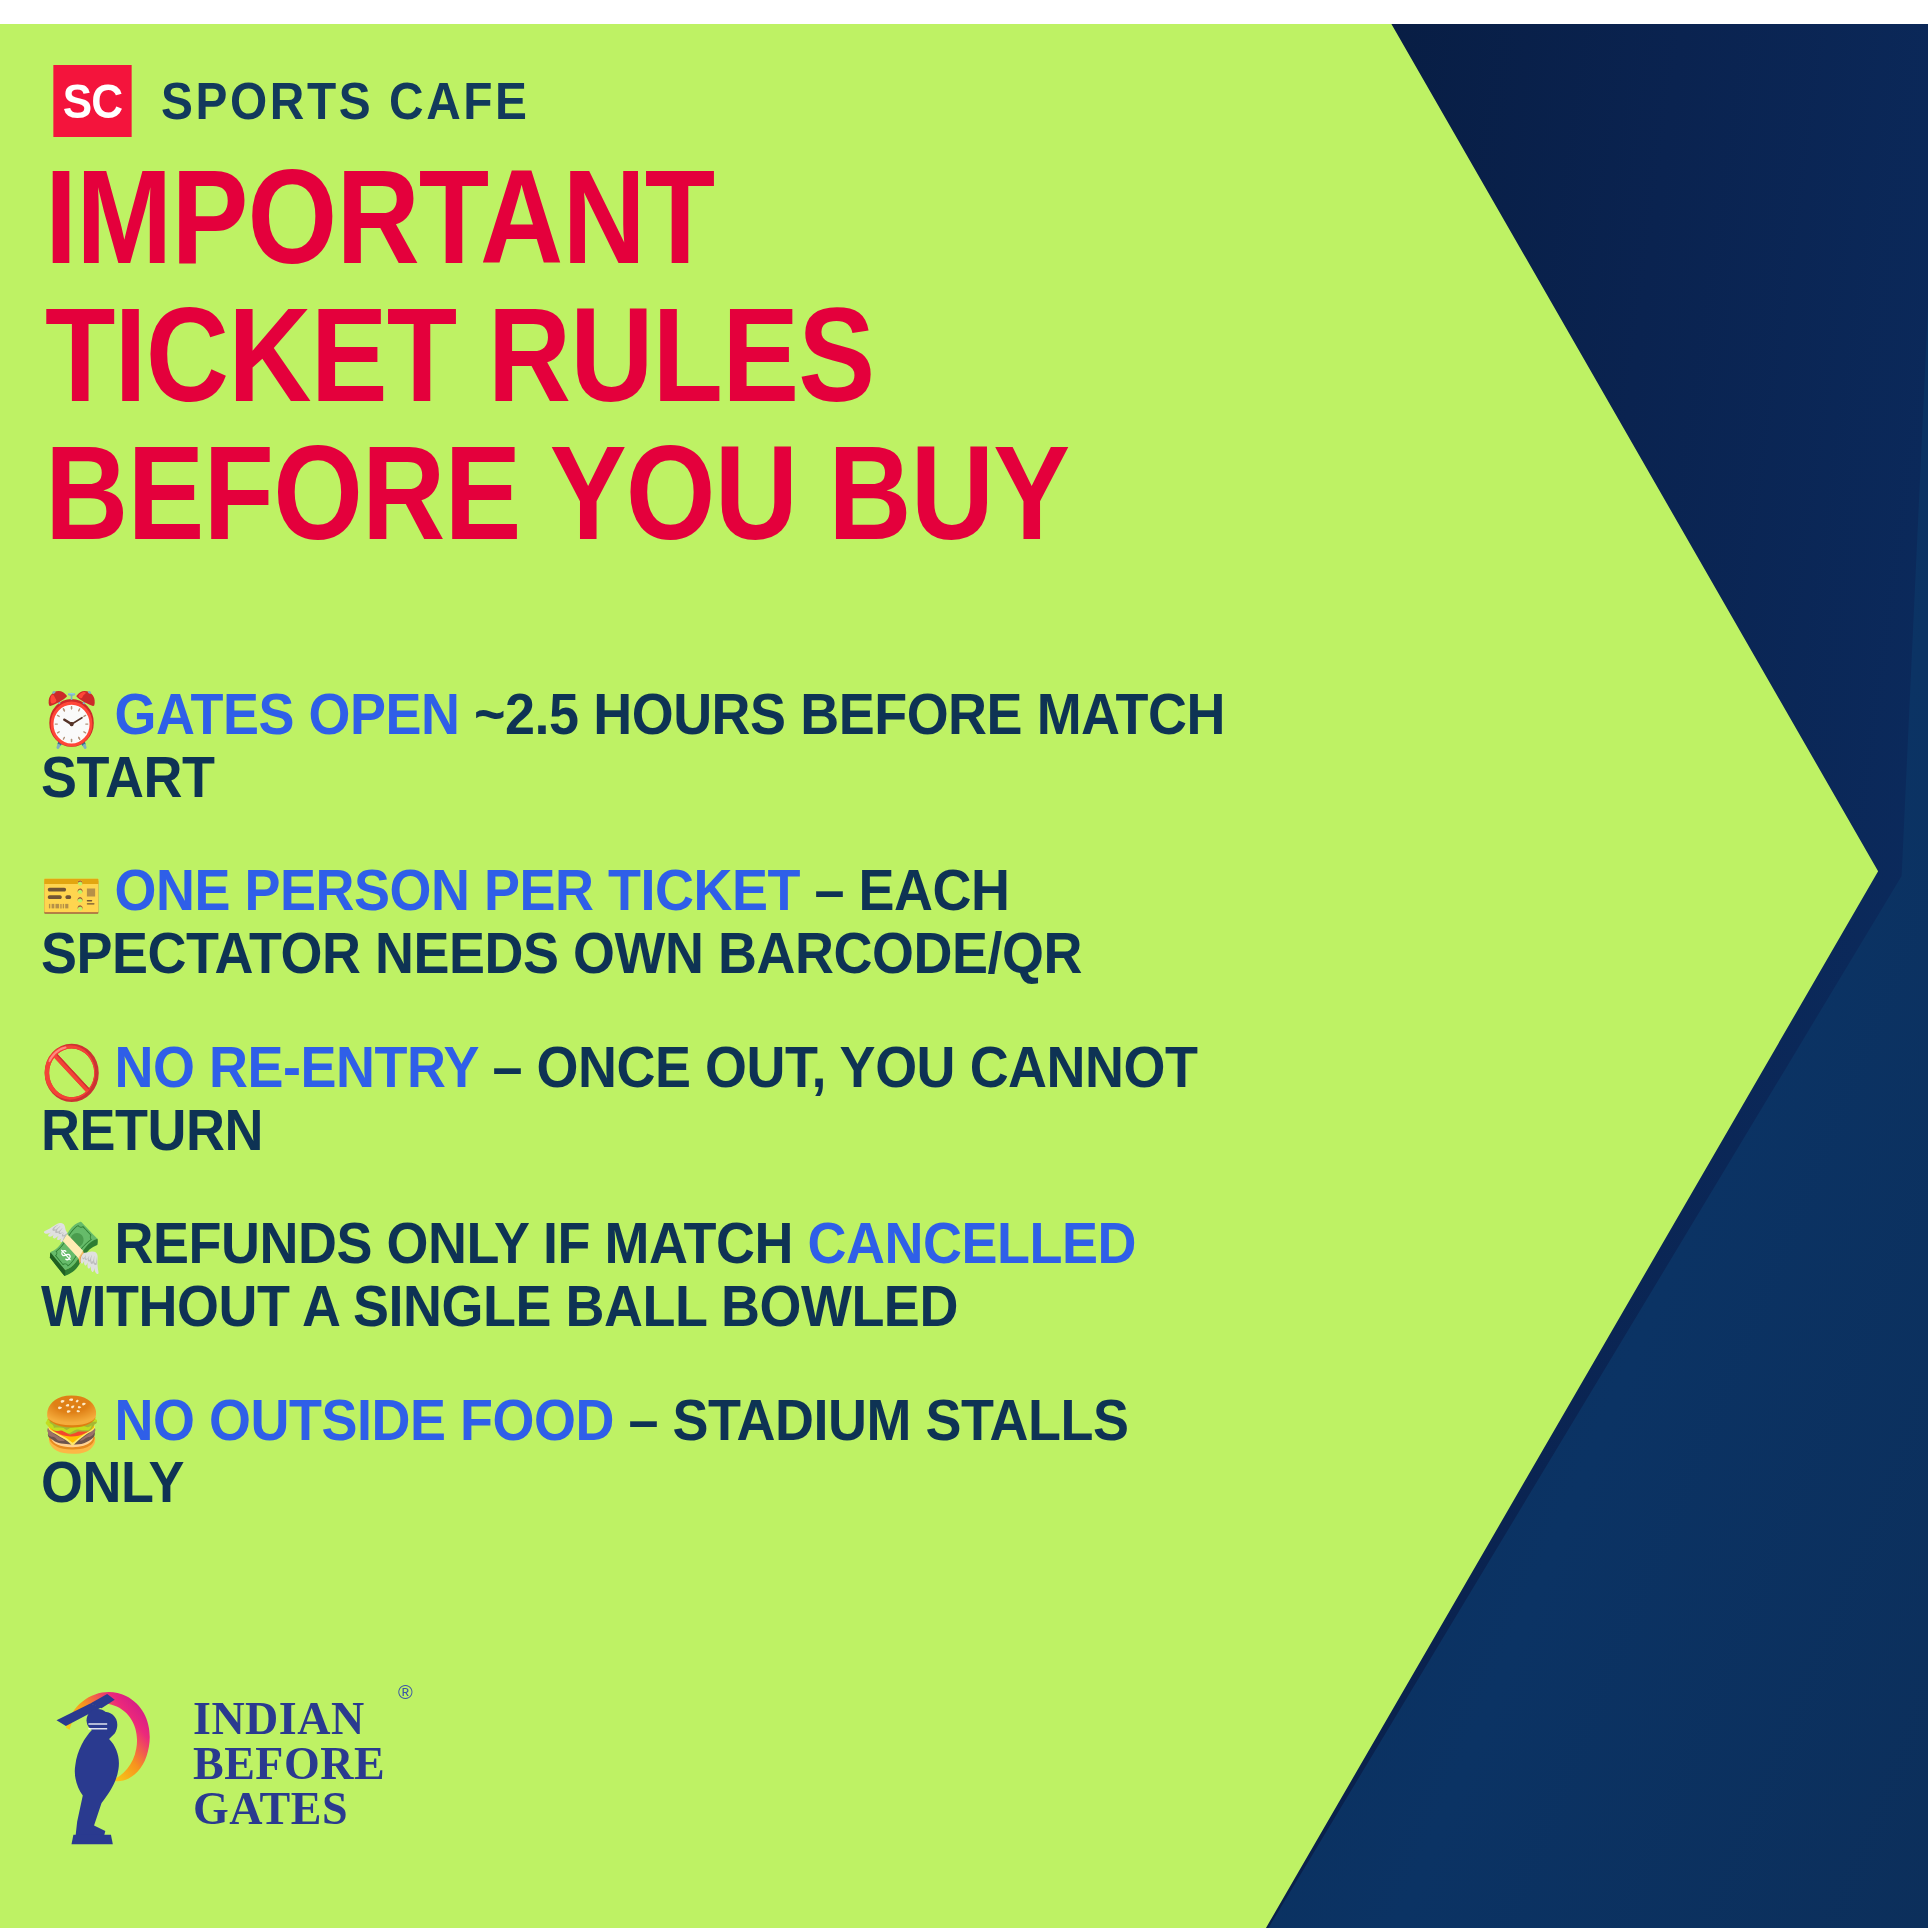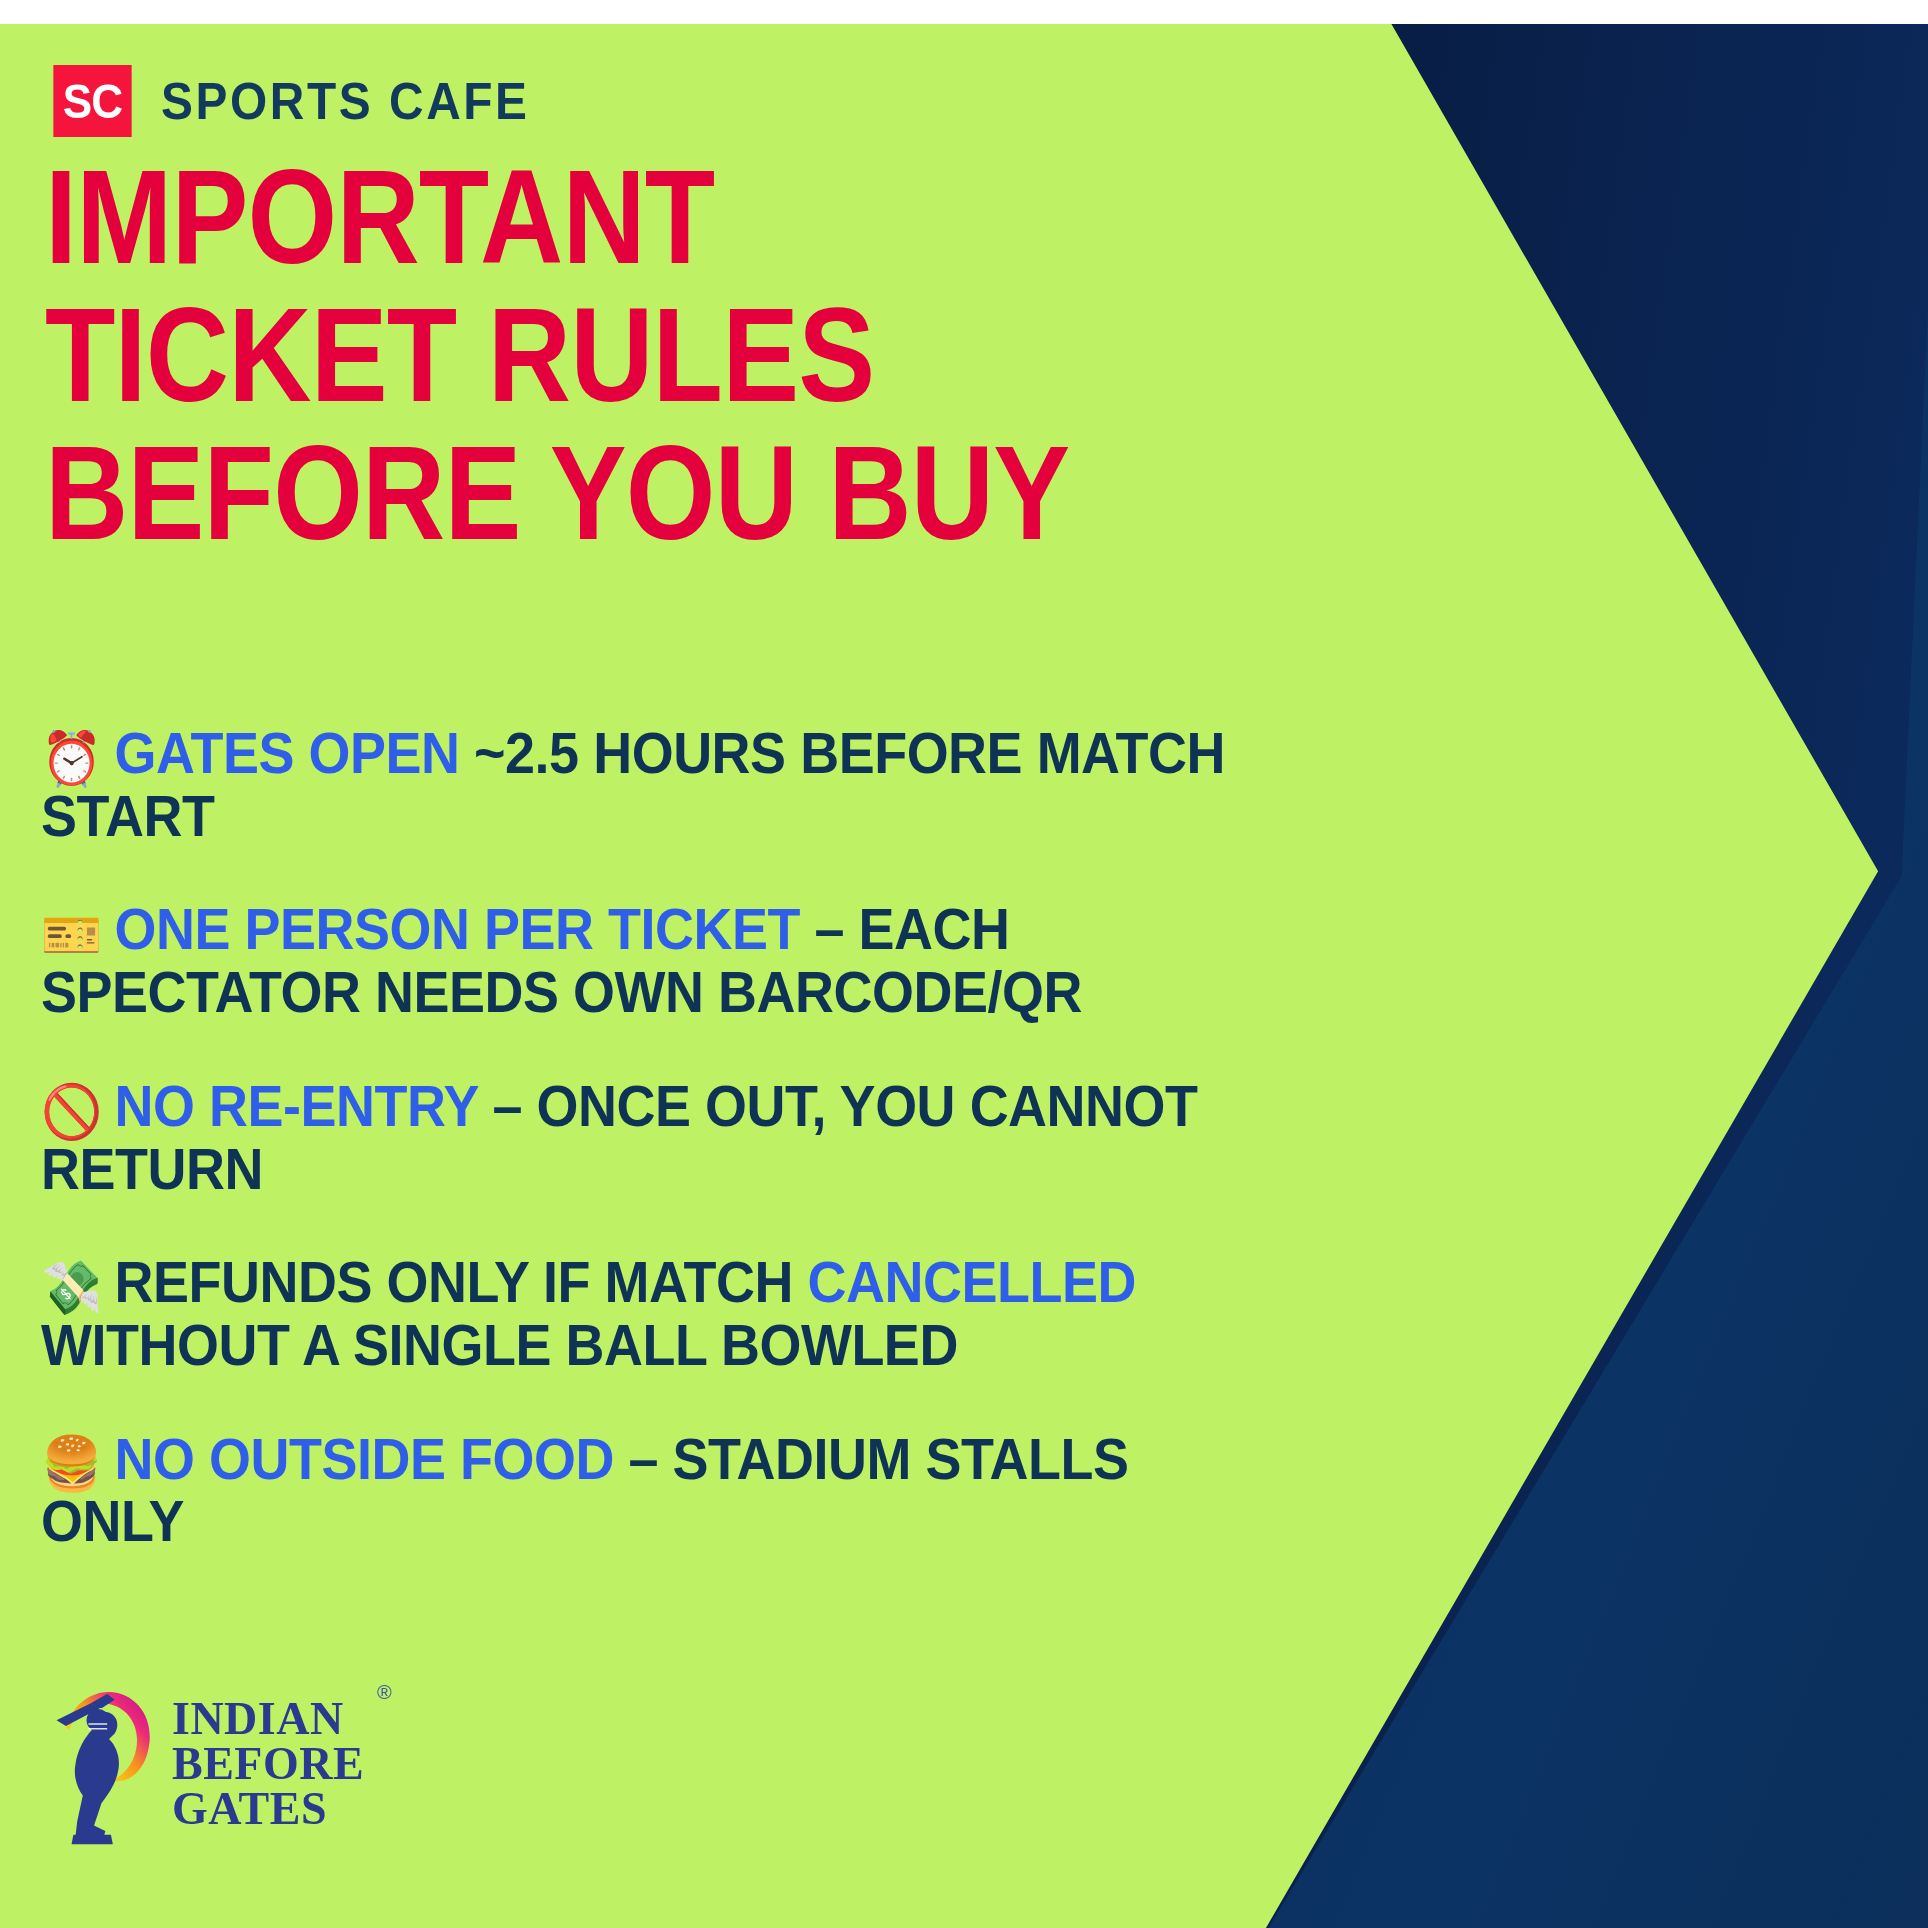--- a/index.html
+++ b/index.html
@@ -76,21 +76,21 @@
     transform: scaleX(0.86);
     transform-origin: left top;
     white-space: nowrap;
   }
   .headline .hl-line { display: block; }
 
   
   .rules {
     position: absolute;
     left: 41px;
-    top: 698px;
+    top: 659px;
     width: 1309px;
   }
   .rule {
     margin-bottom: 51px;
     font-family: "Liberation Sans", sans-serif;
     font-weight: 700;
     font-size: 58px;
     line-height: 1.08;
     color: #0E3354;
     letter-spacing: -0.5px;
@@ -110,21 +110,21 @@
 
   
   .ipl {
     position: absolute;
     left: 49px;
     top: 1650px;
     width: 311px;
     height: 179px;
     display: flex;
     align-items: center;
-    gap: 1px;
+    gap: 22px;
   }
   .ipl-glyph { width: 122px; height: 169px; flex: 0 0 auto; }
   .ipl-words {
     position: relative;
     color: #2A3A8F;
     font-family: "Liberation Serif", serif;
     font-weight: 700;
     font-size: 46px;
     line-height: 0.98;
     letter-spacing: 0.5px;

